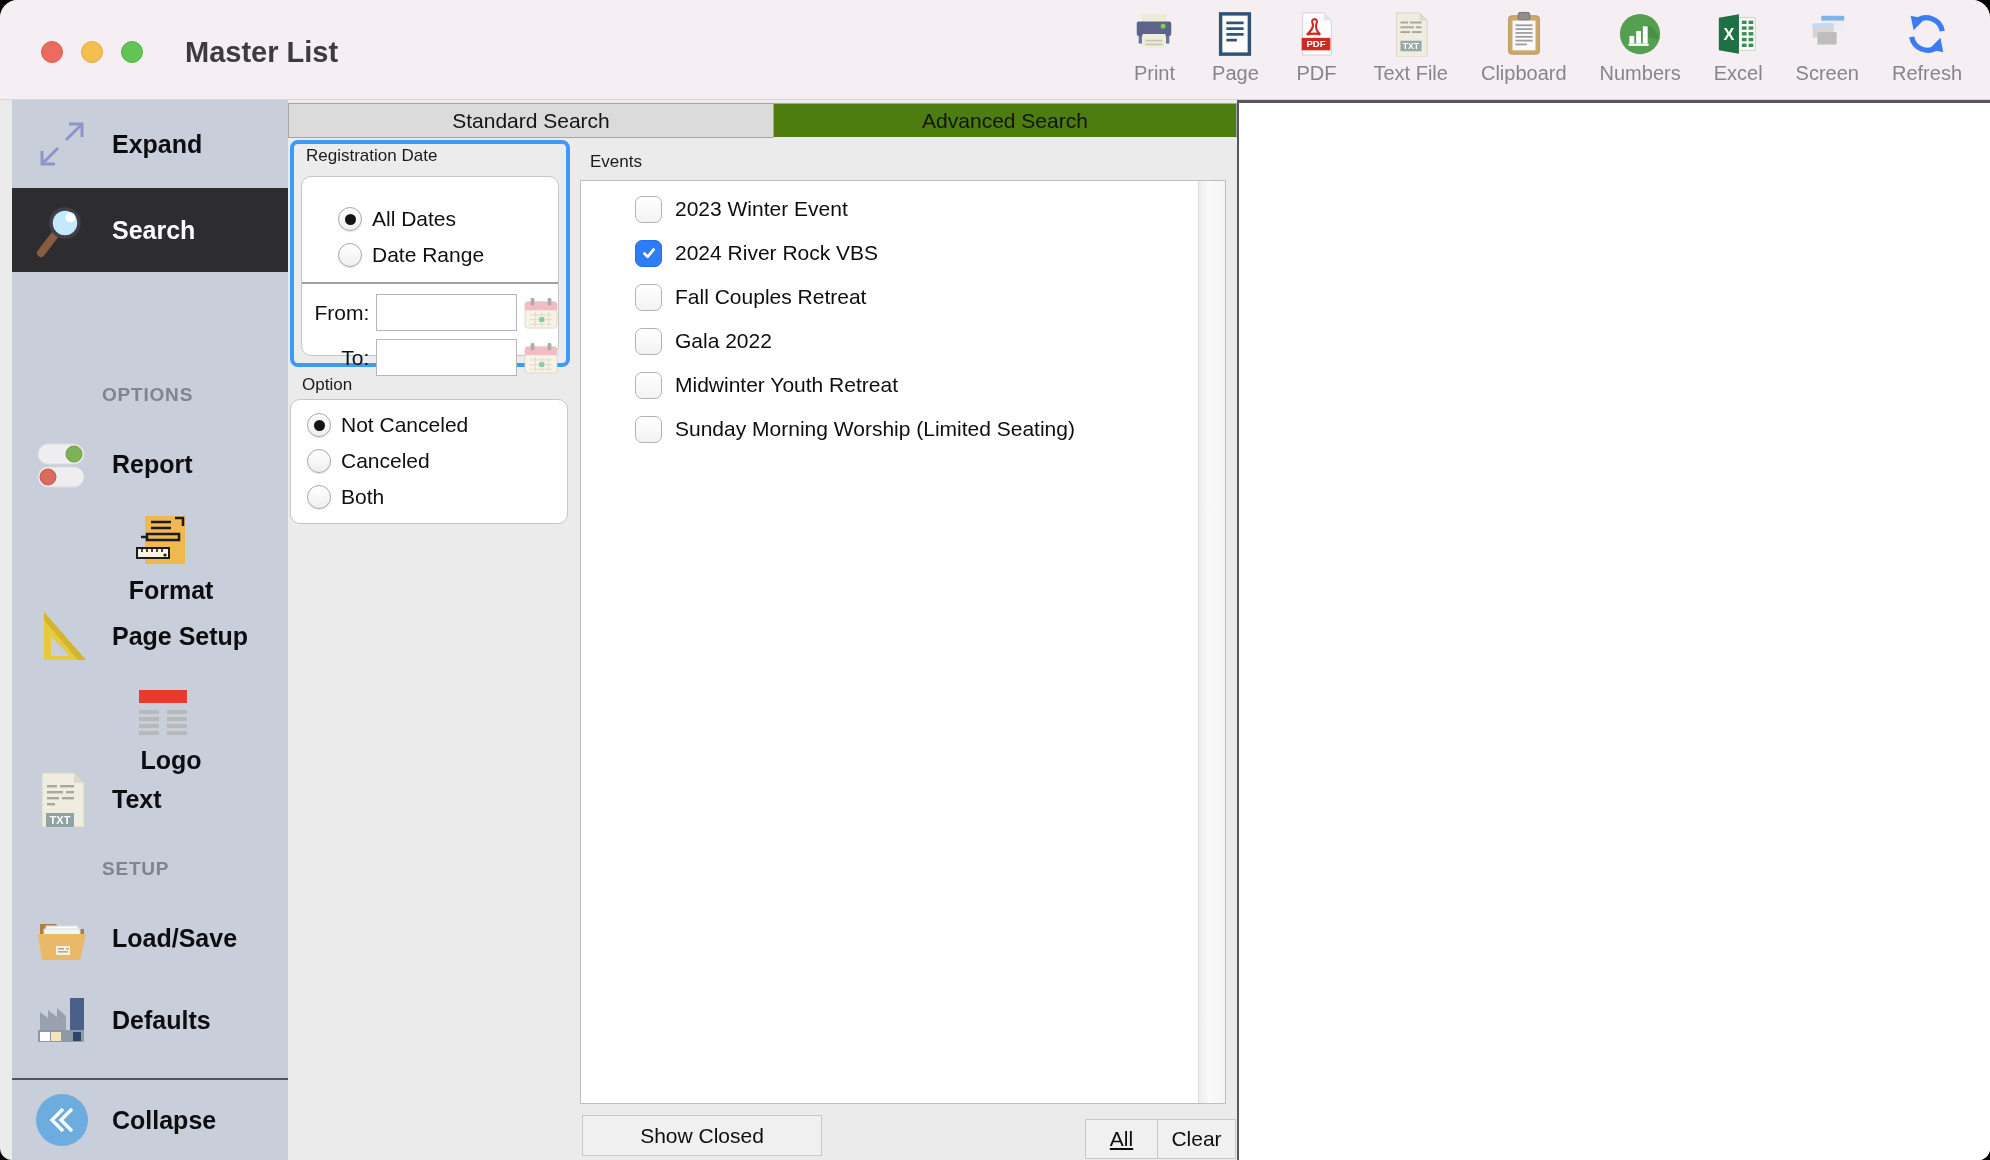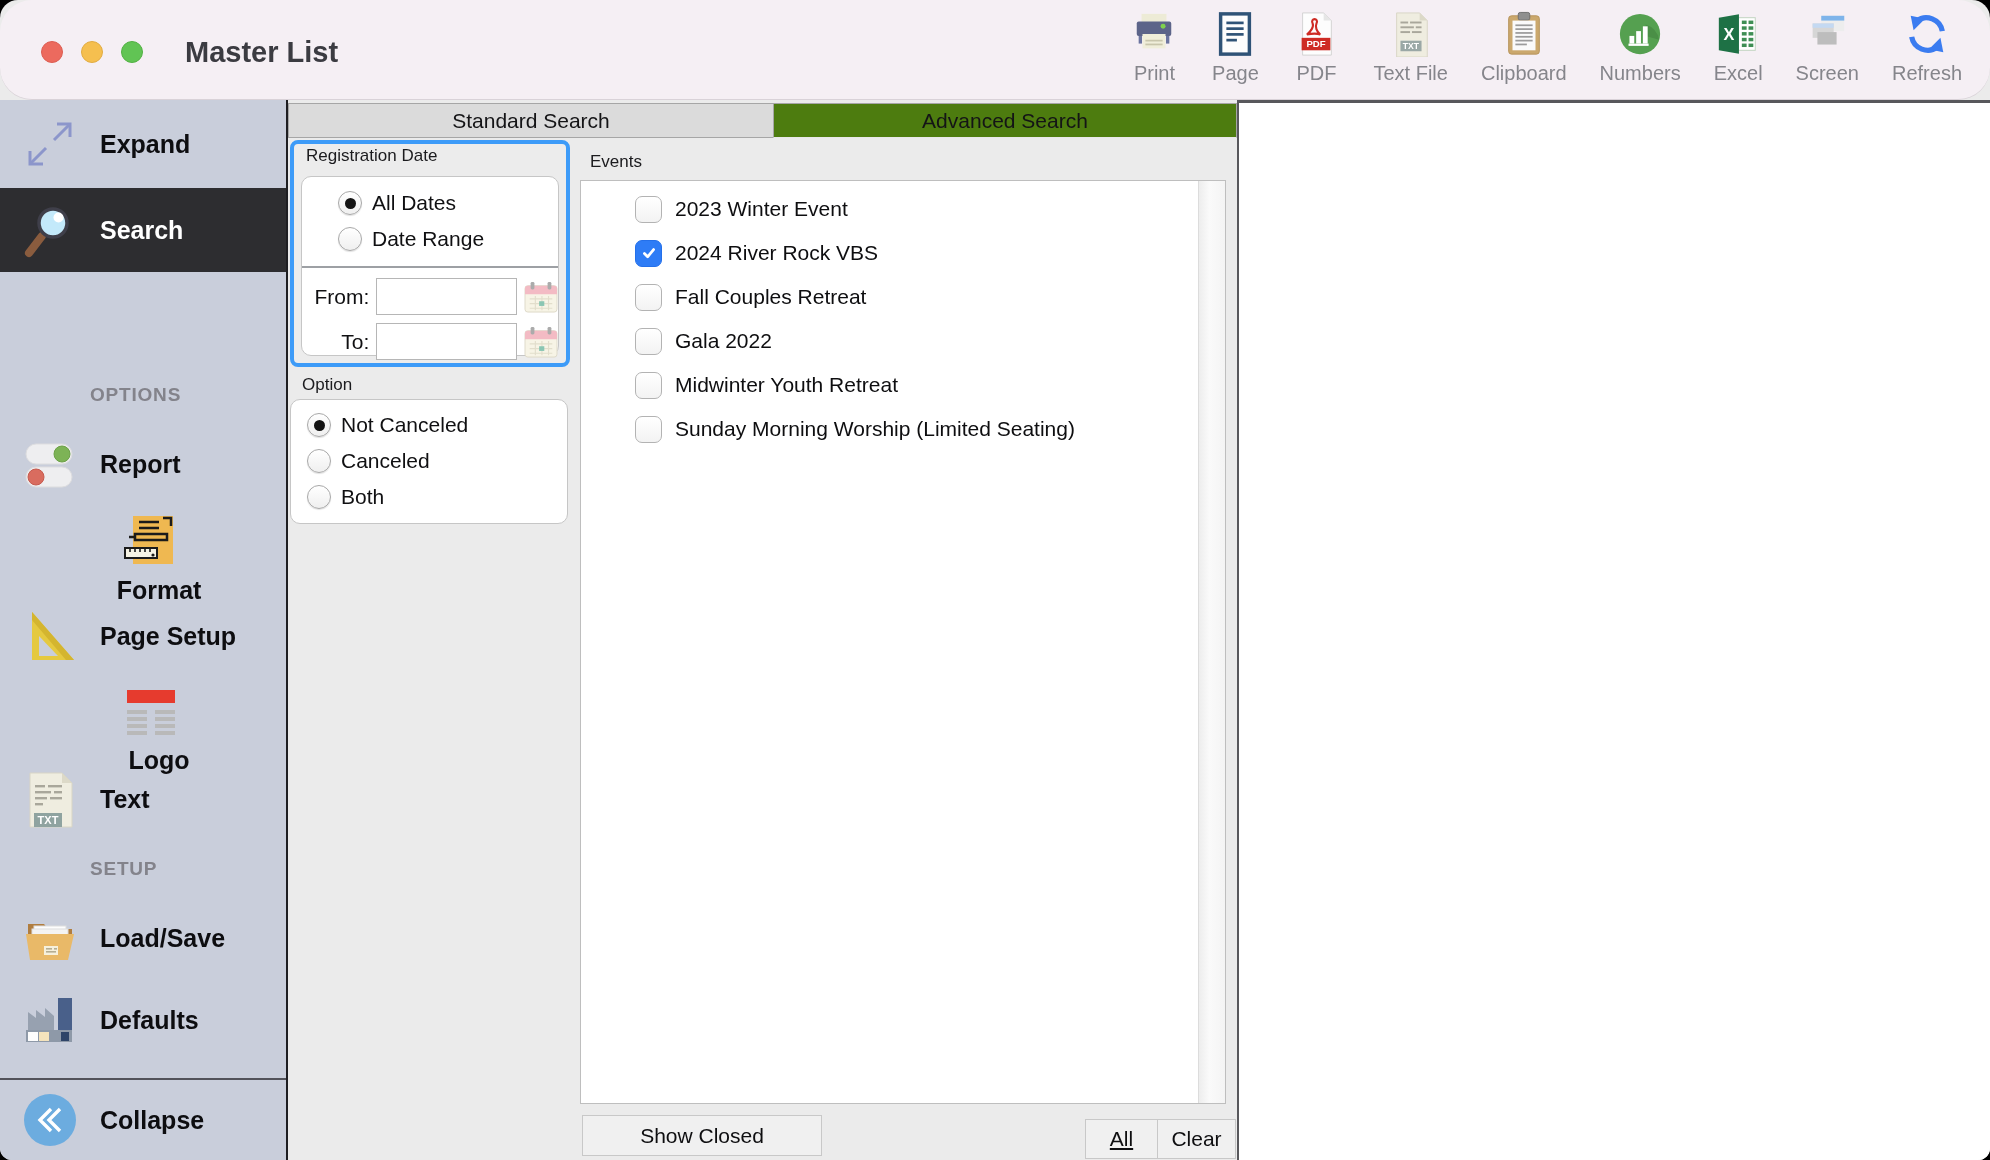--- a/index.html
+++ b/index.html
@@ -2,35 +2,35 @@
 <html><head>
 <meta charset="utf-8">
 <style>
   * { margin:0; padding:0; box-sizing:border-box; }
   html,body { background:#000; }
   body { font-family:"Liberation Sans", sans-serif; width:1990px; height:1160px; position:relative; }
 
   .window { position:absolute; inset:0; width:1990px; height:1160px; border-radius:18px 18px 12px 12px; overflow:hidden; background:#EBEBEB; }
 
   
-  .titlebar { position:absolute; left:0; top:0; width:1990px; height:100px; background:#F5EFF4; border-bottom:1px solid #D9D2D8;border-radius:32px; }
+  .titlebar { position:absolute; left:0; top:0; width:1990px; height:100px; background:#F5EFF4; border-bottom:1px solid #D9D2D8; }
   .traffic { position:absolute; top:41px; left:41px; display:flex; gap:18px; }
   .traffic span { width:22px; height:22px; border-radius:50%; display:block; }
   .tl-red { background:#EC6A5E; border:1px solid #DD5D52; }
   .tl-yellow { background:#F5BF4F; border:1px solid #E2AC41; }
   .tl-green { background:#61C454; border:1px solid #52B143; }
   .window-title { position:absolute; left:185px; top:36px; font-size:29px; font-weight:bold; color:#3B3B41; }
 
   .toolbar { position:absolute; right:28px; top:10px; display:flex; align-items:flex-start; gap:33px; }
   .tb-item { display:flex; flex-direction:column; align-items:center; gap:4px; cursor:default; }
   .tb-icon { width:48px; height:48px; display:flex; align-items:center; justify-content:center; }
   .tb-label { font-size:20px; color:#85858B; white-space:nowrap; }
 
   
-  .sidebar { position:absolute; left:0; top:100px; bottom:0; width:288px; background:#C9CEDB; border-right:2px solid #1E1E22; }
+  .sidebar { position:absolute; left:12px; top:100px; bottom:0; width:288px; background:#C9CEDB; border-right:2px solid #1E1E22; }
   .side-item { position:absolute; left:0; width:286px; display:flex; align-items:center; padding-left:16px; cursor:default; }
   .side-icon { width:68px; height:64px; display:flex; align-items:center; justify-content:center; flex:0 0 68px; }
   .side-label { font-size:25px; font-weight:bold; color:#0D0D10; margin-left:16px; white-space:nowrap; }
   .side-item[data-active="true"] { background:#2D2D30; }
   .side-item[data-active="true"] .side-label { color:#FFFFFF; }
   .side-section { position:absolute; left:90px; font-size:19px; font-weight:bold; letter-spacing:0.8px; color:#83838B; }
   .side-divider { position:absolute; left:0; width:286px; height:0; border-top:2px solid #52525A; }
 
   
   .main { position:absolute; left:288px; top:100px; right:0; bottom:0; background:#EBEBEB; }
@@ -44,21 +44,21 @@
   .search-pane { position:absolute; left:0; top:38px; width:949px; bottom:0; background:#EBEBEB; }
 
   
   .results-pane { position:absolute; left:949px; top:0; right:0; bottom:0; background:#FFFFFF; border-left:2px solid #58585C; border-top:3px solid #58585C; }
 
   
   .reg-ring { position:absolute; left:2px; top:2px; width:280px; height:227px; border:4px solid #3D9BF8; border-radius:8px; background:#ECECEC; }
   .panel-label { font-size:17px; color:#1B1B1E; }
   .reg-ring .panel-label { position:absolute; left:12px; top:2px; }
   .group-box { background:#FFFFFF; border:1px solid #C6C6C6; border-radius:10px; }
-  .reg-box { position:absolute; left:7px; right:7px; top:32px; bottom:7px; padding-top:8px; }
+  .reg-box { position:absolute; left:7px; right:7px; top:32px; bottom:7px; padding-top:24px; }
   .radio-row { display:flex; align-items:center; height:36px; }
   .reg-box .radio-row { padding-left:36px; }
   .radio { width:24px; height:24px; border-radius:50%; background:linear-gradient(#FFFFFF,#EFEFEF); border:1px solid #A8A8A8; box-shadow:0 1px 1px rgba(0,0,0,.12); display:flex; align-items:center; justify-content:center; flex:0 0 24px; }
   .radio .dot { width:11px; height:11px; border-radius:50%; background:#141414; visibility:hidden; }
   .radio[data-selected="true"] .dot { visibility:visible; }
   .radio-label { font-size:21px; color:#101012; margin-left:10px; white-space:nowrap; }
   .sep { border-top:2px solid #9DA0A4; margin:9px 0 6px 0; }
   .date-row { display:flex; align-items:center; height:45px; }
   .date-label { width:70px; text-align:right; font-size:21px; color:#101012; }
   .date-input { width:146px; height:37px; background:#FFFFFF; border:1.5px solid #B6B6B6; margin-left:7px; font-size:20px; padding:4px 6px; color:#111; }

